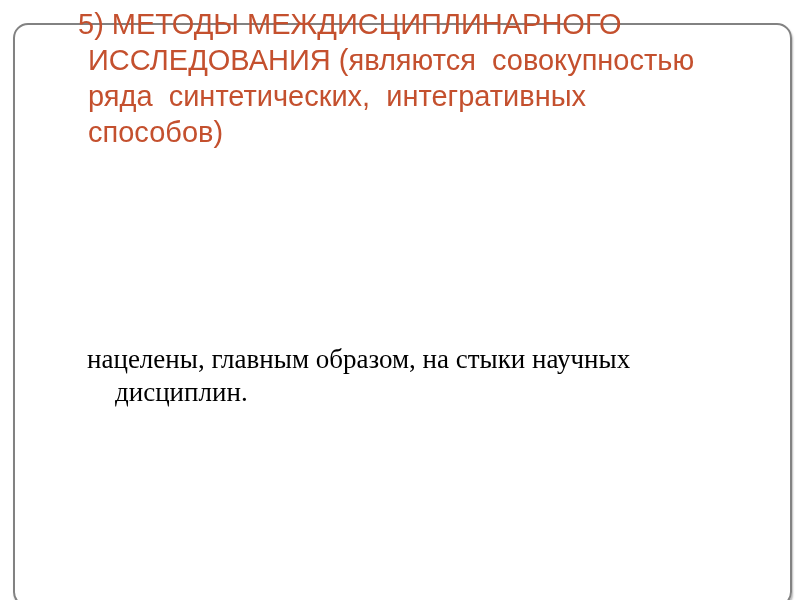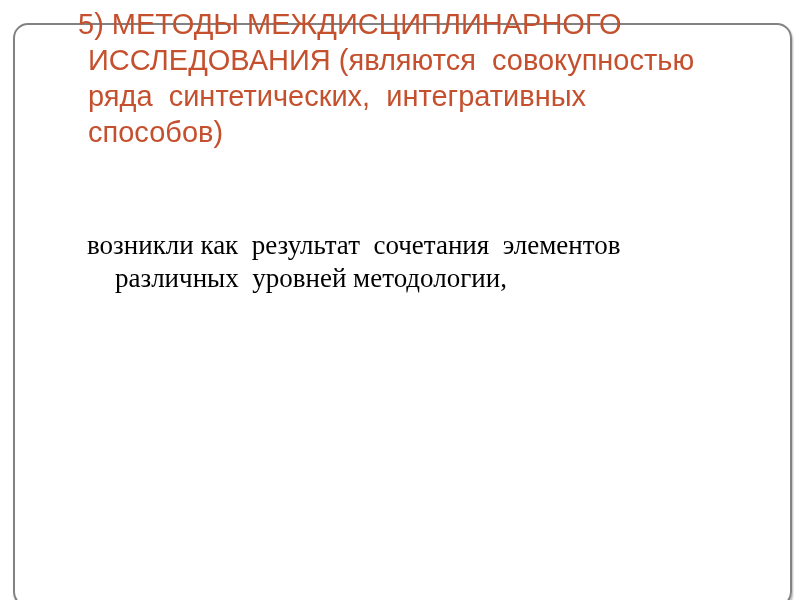--- a/index.html
+++ b/index.html
@@ -61,15 +61,15 @@
 </style>
 </head>
 <body>
 
 <div class="slide">
   <div class="content-panel"></div>
   <div class="slide-title" style="color: rgb(196, 80, 46);">5) МЕТОДЫ МЕЖДИСЦИПЛИНАРНОГО
 ИССЛЕДОВАНИЯ (являются  совокупностью
 ряда  синтетических,  интегративных
 способов)</div>
-  <div class="body-paragraph p1" style="color: rgb(0, 0, 0);">возникли как  результат  сочетания  элементов
-различных  уровней методологии,</div>
+  <div class="body-paragraph p2" style="color: rgb(0, 0, 0);">нацелены, главным образом, на стыки научных
+дисциплин.</div>
 </div>
 
 </body></html>

